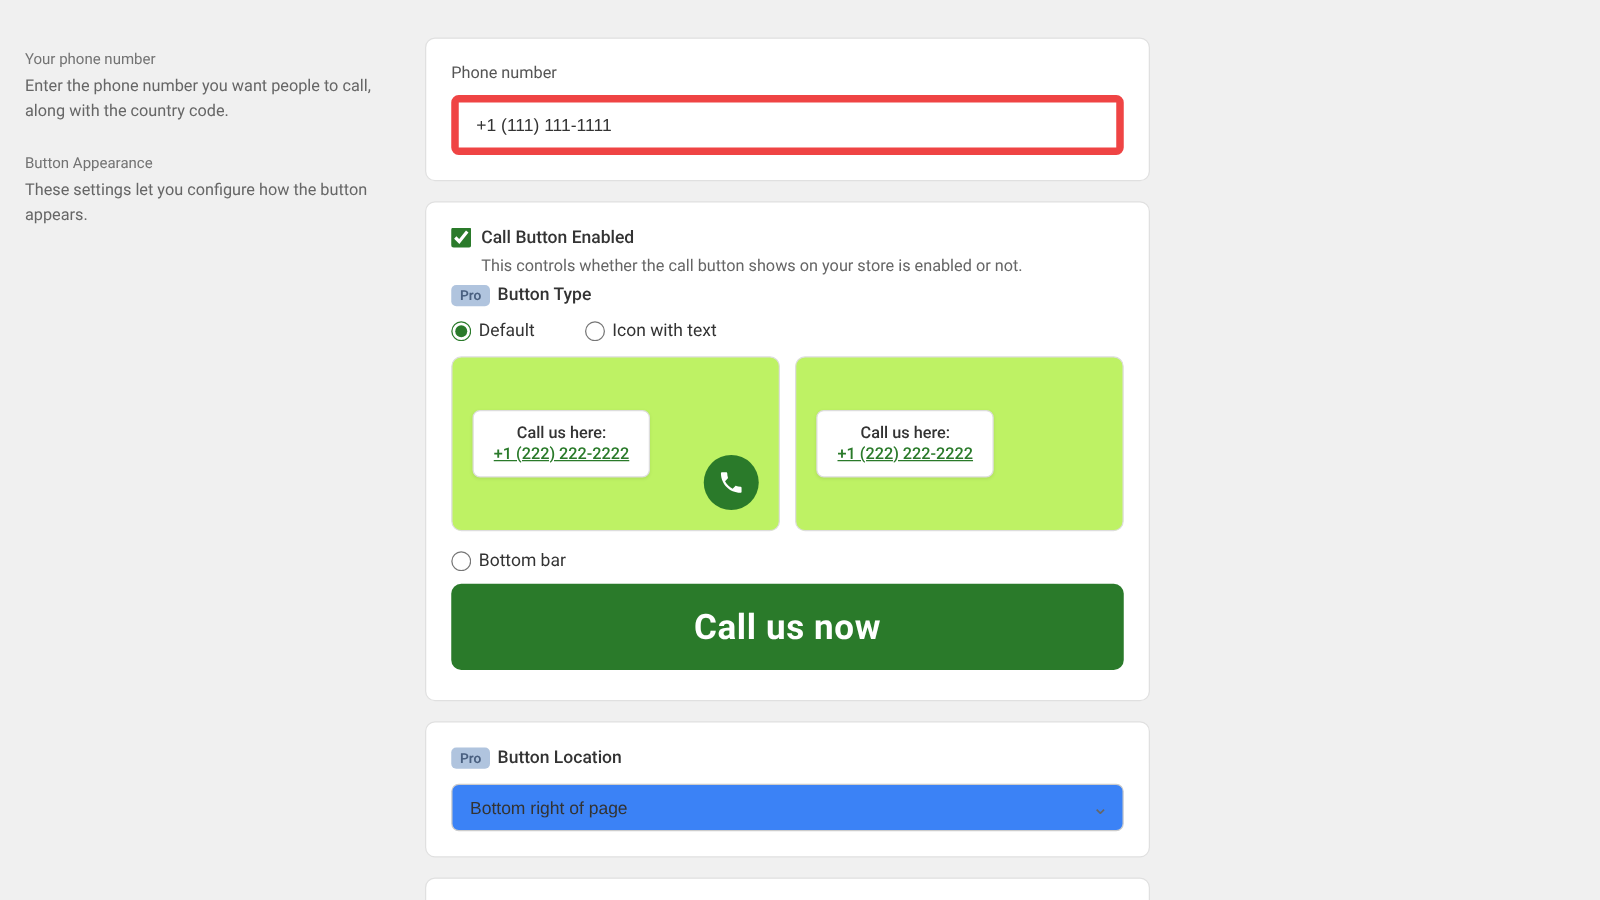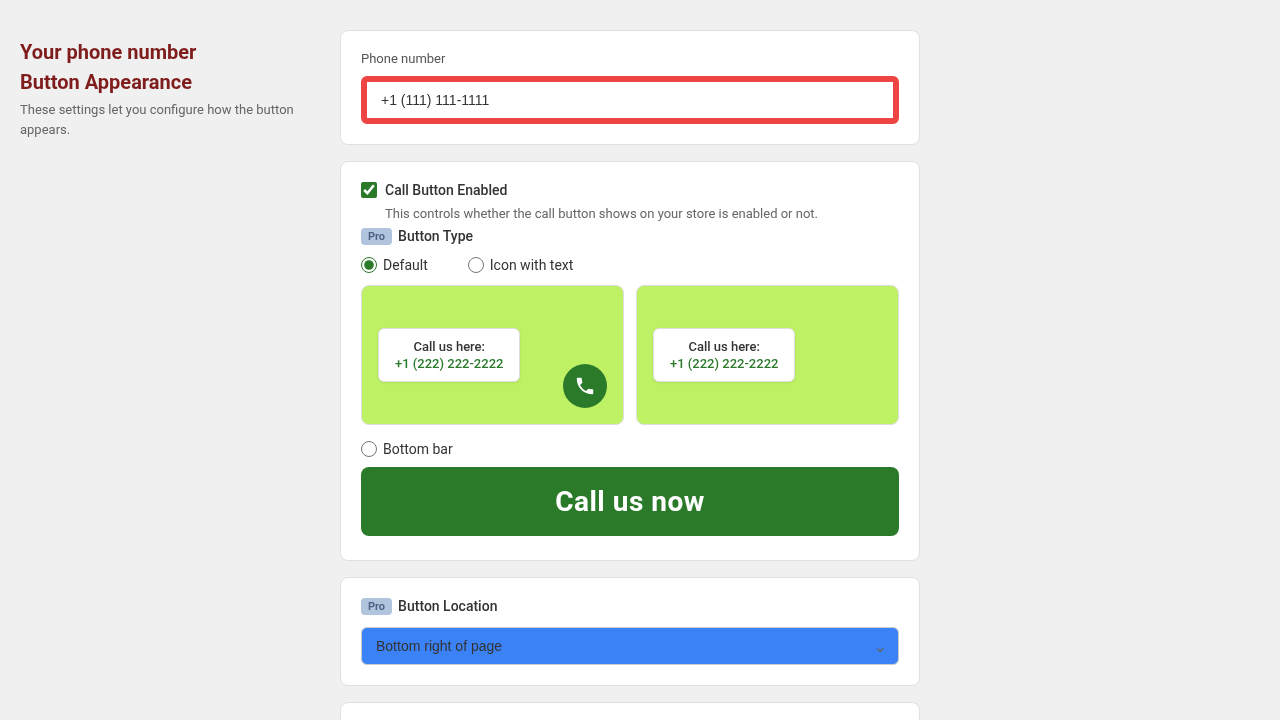--- a/index.html
+++ b/index.html
@@ -16,23 +16,23 @@
       margin: 0 auto;
       padding: 30px 20px;
       gap: 40px;
     }
     .left-panel {
       width: 280px;
       flex-shrink: 0;
       padding-top: 10px;
     }
     .section-title {
-      font-size: 20px;
-      font-weight: 700;
-      color: #7f1d1d;
+      font-size: 12px;
+      font-weight: 400;
+      color: #737373;
       margin-bottom: 6px;
     }
     .section-desc {
       font-size: 13px;
       color: #666;
       line-height: 1.5;
       margin-bottom: 24px;
     }
     .right-panel {
       flex: 1;
@@ -151,20 +151,21 @@
     }
     .call-card-title {
       font-size: 13px;
       font-weight: 500;
       color: #333;
       margin-bottom: 2px;
     }
     .call-card-phone {
       font-size: 13px;
       color: #2a7a2a;
+      text-decoration: underline;
       font-weight: 500;
     }
     .phone-icon-btn {
       width: 44px;
       height: 44px;
       background: #2a7a2a;
       border-radius: 50%;
       display: flex;
       align-items: center;
       justify-content: center;
@@ -241,20 +242,21 @@
     }
   </style>
 </head>
 <body>
 
 <div class="page-container">
 
   <div class="left-panel">
     <div>
       <div class="section-title">Your phone number</div>
+      <div class="section-desc">Enter the phone number you want people to call, along with the country code.</div>
     </div>
     <div>
       <div class="section-title">Button Appearance</div>
       <div class="section-desc">These settings let you configure how the button appears.</div>
     </div>
   </div>
 
   <div class="right-panel">
 
     <div class="card">

